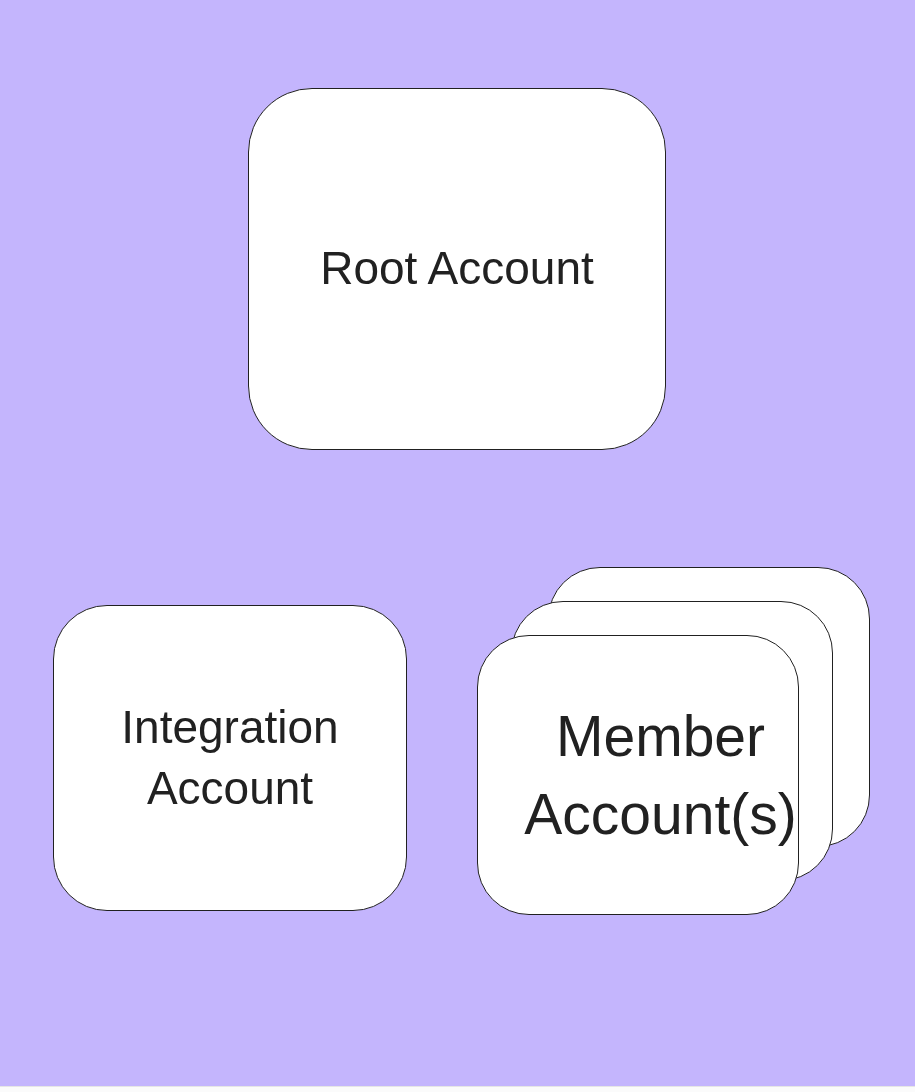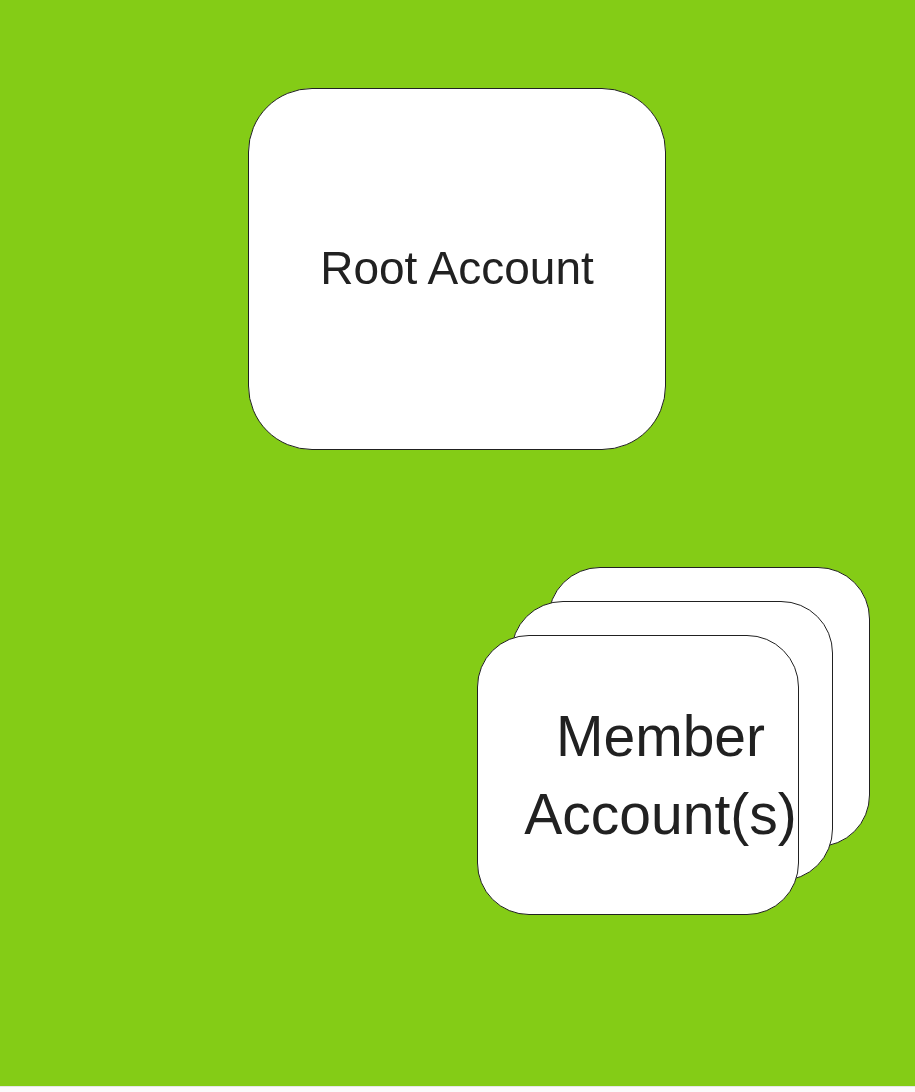--- a/index.html
+++ b/index.html
@@ -4,21 +4,21 @@
 <style>
   html, body {
     margin: 0;
     padding: 0;
     background: #ffffff;
   }
   .canvas {
     position: relative;
     width: 915px;
     height: 1092px;
-    background: #84cc16;
+    background: #c4b5fd;
     overflow: hidden;
     font-family: "Liberation Sans", "DejaVu Sans", sans-serif;
     color: #212121;
   }
   .node {
     position: absolute;
     box-sizing: border-box;
     background: #ffffff;
     border: 1.4px solid #212121;
     display: flex;
@@ -80,20 +80,23 @@
 </style>
 </head>
 <body>
 
 <div class="canvas">
 
   <div class="node root-node">
     <span class="node-label">Root Account</span>
   </div>
 
+  <div class="node integration-node">
+    <span class="node-label">Integration Account</span>
+  </div>
 
   <div class="node member-layer member-back"></div>
   <div class="node member-layer member-middle"></div>
   <div class="node member-layer member-front">
     <span class="node-label">Member Account(s)</span>
   </div>
 
   <div class="bottom-strip"></div>
 
 </div>

